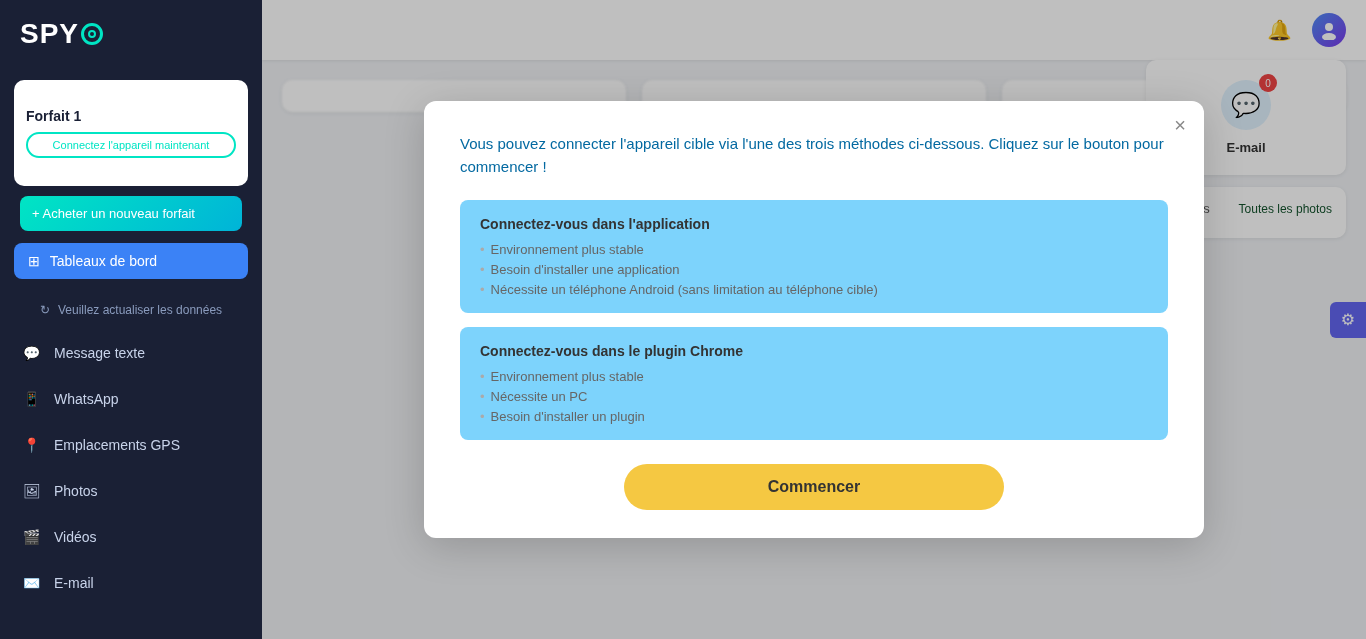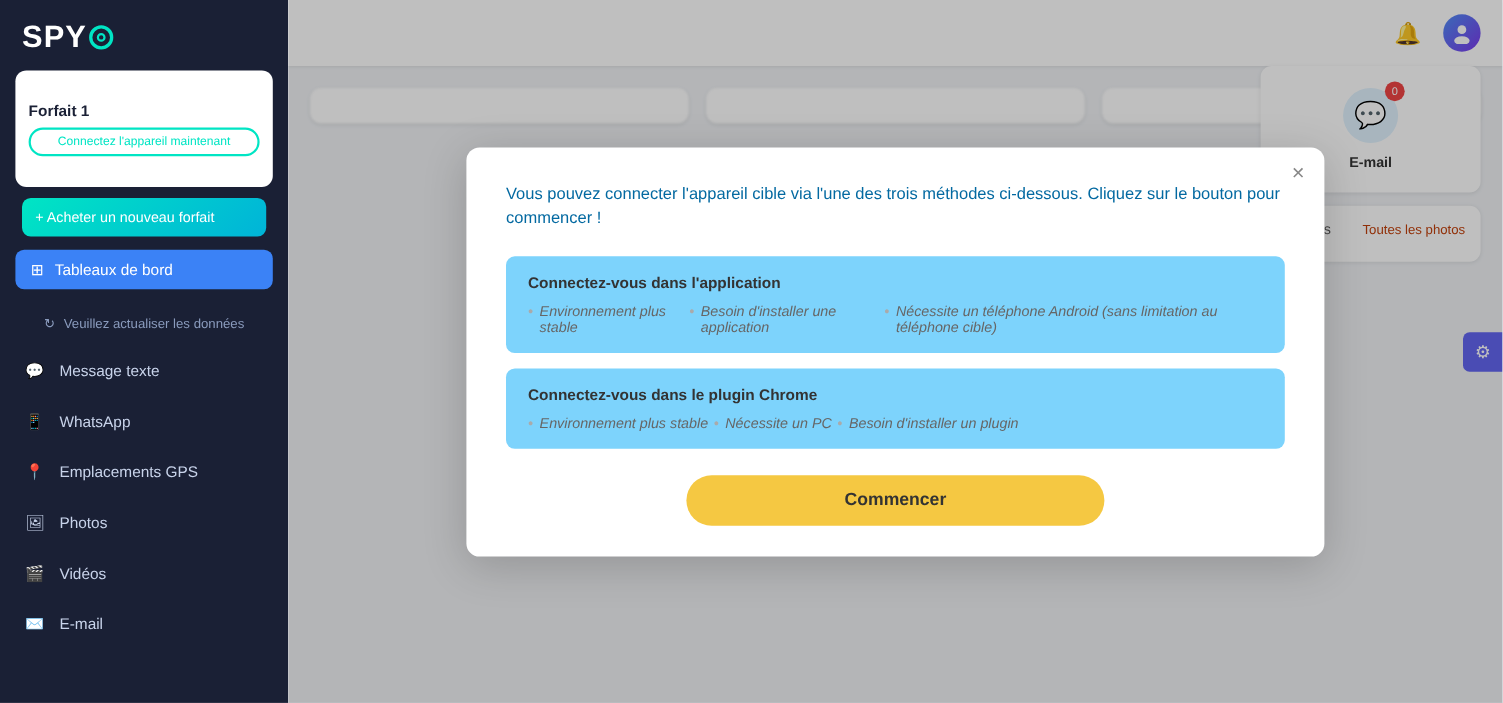--- a/index.html
+++ b/index.html
@@ -11,21 +11,21 @@
       background: #1a2035;
       color: #fff;
       display: flex;
       flex-direction: column;
       flex-shrink: 0;
       height: 639px;
       overflow: hidden;
     }
 
     .sidebar-logo {
-      padding: 18px 20px 14px;
+      padding: 18px 20px 30px;
       display: flex;
       align-items: center;
     }
 
     .logo-text {
       font-size: 28px;
       font-weight: 900;
       color: #fff;
       letter-spacing: 1px;
     }
@@ -260,21 +260,21 @@
     }
 
     .photos-row-header {
       display: flex;
       justify-content: space-between;
       align-items: center;
       margin-bottom: 8px;
     }
 
     .voir-link {
-      color: #c2410c;
+      color: #14532d;
       font-size: 12px;
       cursor: pointer;
     }
 
     
     .settings-float {
       position: absolute;
       right: 0;
       top: 50%;
       transform: translateY(-50%);
@@ -340,23 +340,22 @@
     .method-title {
       font-size: 14px;
       font-weight: 600;
       color: #333;
       margin-bottom: 10px;
     }
 
     .method-list {
       list-style: none;
       display: flex;
-      flex-direction: row;
+      flex-direction: column;
       gap: 5px;
-      font-style: italic;
     }
 
     .method-list li {
       font-size: 13px;
       color: #666;
       display: flex;
       align-items: flex-start;
       gap: 6px;
     }
 

